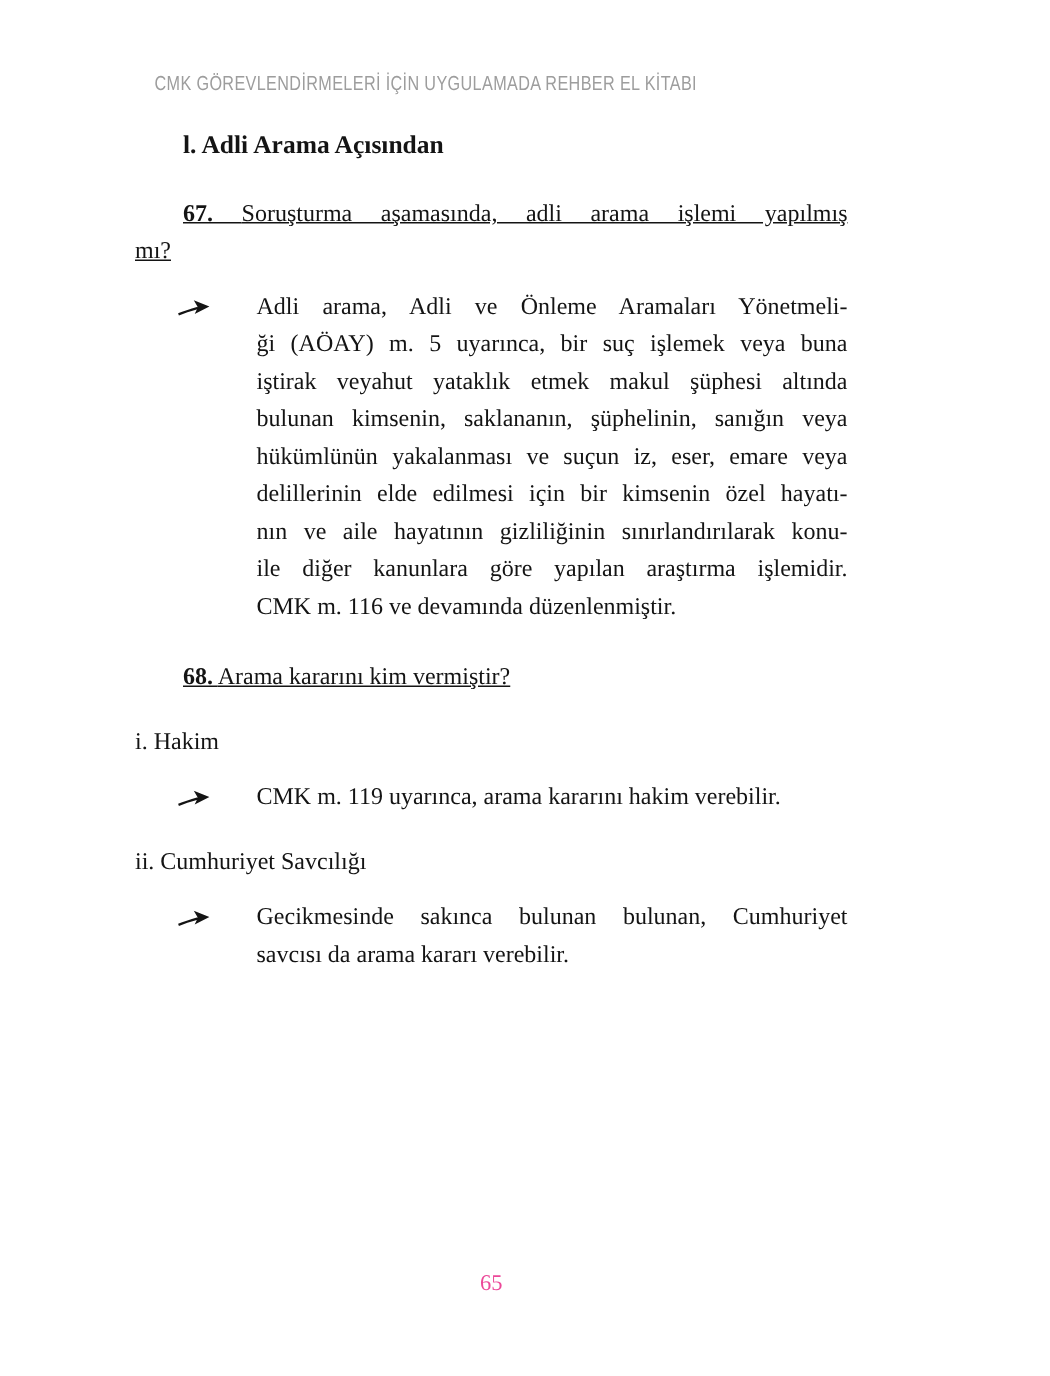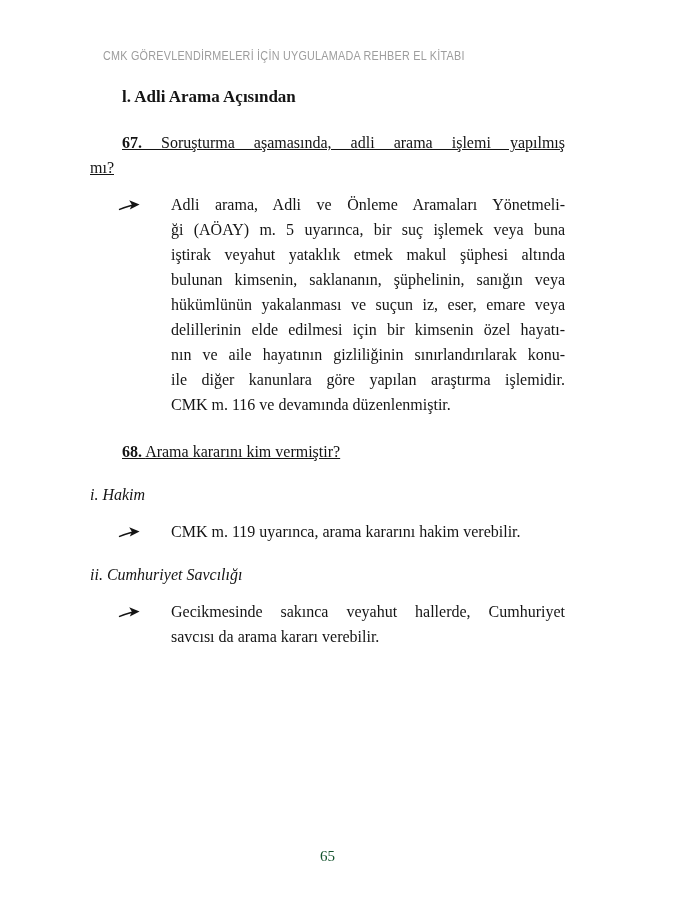--- a/index.html
+++ b/index.html
@@ -51,21 +51,21 @@
     font-weight: bold;
     line-height: 22px;
   }
 
   .question { margin-top: 22px; }
   .q-line { line-height: 25px; text-decoration: underline; }
   .q-first { text-indent: 32px; }
   .q-num { font-weight: bold; }
   .jforce { text-align: justify; text-align-last: justify; }
 
-  .sub-heading { margin-top: 18px; line-height: 25px; font-style: italic; }
+  .sub-heading { margin-top: 18px; line-height: 25px; }
 
   
   .bullet { display: flex; margin-top: 12px; }
   .bullet .arrow {
     flex: 0 0 22px;
     width: 22px;
     height: 14px;
     margin: 6px 15px 0 28px;
   }
   .bullet .btext { flex: 1; min-width: 0; }
@@ -74,21 +74,21 @@
   .tline-j { text-align: justify; text-align-last: justify; }
 
   
   .pagefoot {
     position: absolute;
     top: 848px;
     left: 90px;
     width: 475px;
     text-align: center;
     font-size: 15px;
-    color: #14532d;
+    color: #ec4899;
   }
 </style>
 </head>
 <body>
 
 <div class="page">
 
   <div class="runhead">
     <span class="rule"></span>
     <span class="sq"></span>
@@ -145,21 +145,21 @@
     </div>
 
     <div class="sub-heading">ii. Cumhuriyet Savcılığı</div>
 
     <div class="bullet">
       <svg class="arrow" viewBox="0 0 22 14" aria-hidden="true">
         <path d="M1 11.6 C 5.5 9.8 9.5 8.6 14 7.3" stroke="#141414" stroke-width="1.5" fill="none"></path>
         <path d="M11.2 2.2 L21.6 6.4 L11.8 11.4 L13.9 6.8 Z" fill="#141414"></path>
       </svg>
       <div class="btext">
-          <div class="tline tline-j">Gecikmesinde sakınca veyahut hallerde, Cumhuriyet</div>
+          <div class="tline tline-j">Gecikmesinde sakınca bulunan bulunan, Cumhuriyet</div>
           <div class="tline">savcısı da arama kararı verebilir.</div>
         </div>
     </div>
 
   </div>
 
   <div class="pagefoot">65</div>
 
 </div>
 

